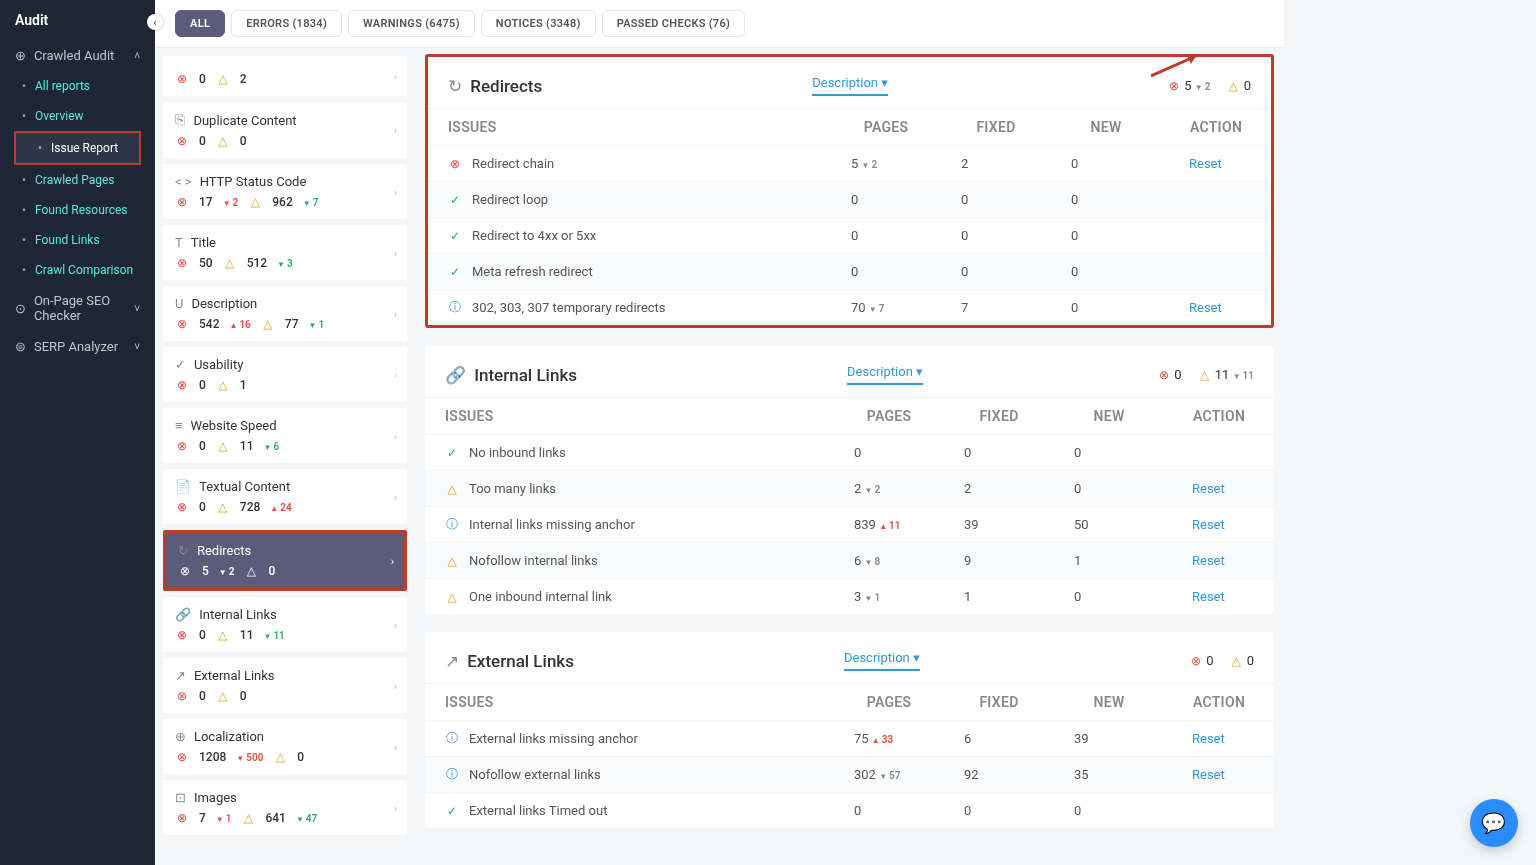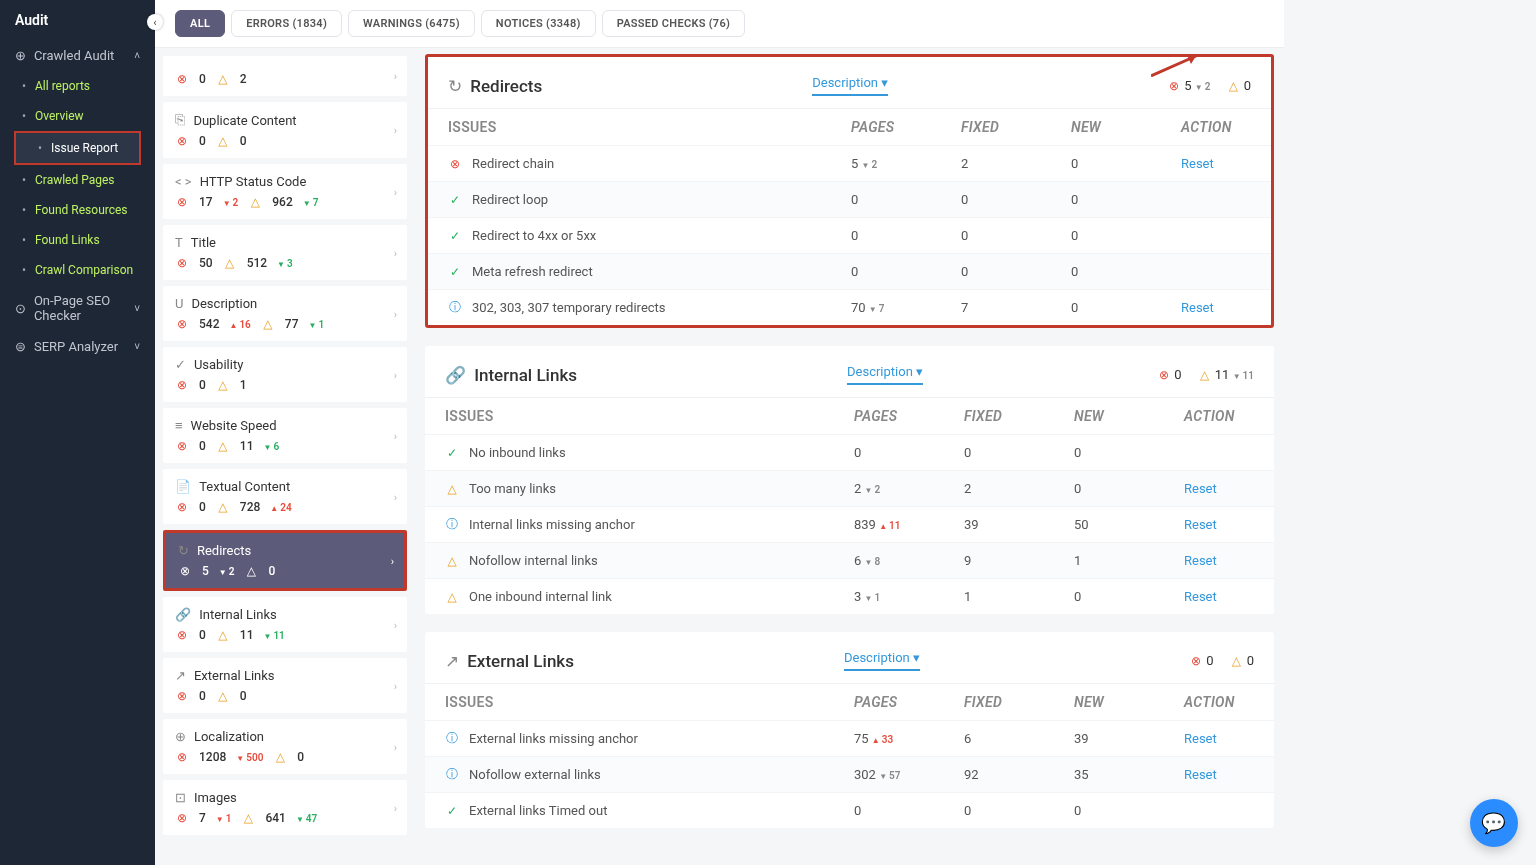--- a/index.html
+++ b/index.html
@@ -4,21 +4,21 @@
 <style>
 *{margin:0;padding:0;box-sizing:border-box;font-family:-apple-system,BlinkMacSystemFont,"Segoe UI",Roboto,sans-serif;}
 body{background:#f5f6f8;color:#333;font-size:13px;overflow:hidden;}
 .app{display:flex;width:1284px;height:865px;}
 
 .sidebar{width:155px;background:#1e2736;color:#c0c5d0;display:flex;flex-direction:column;position:relative;flex-shrink:0;}
 .sidebar-title{font-size:14px;font-weight:600;color:#fff;padding:12px 15px;}
 .sidebar-collapse{position:absolute;right:-8px;top:14px;width:16px;height:16px;border-radius:50%;background:#fff;display:flex;align-items:center;justify-content:center;font-size:10px;color:#333;box-shadow:0 0 3px rgba(0,0,0,.3);}
 .side-section{padding:8px 15px;display:flex;align-items:center;gap:8px;cursor:pointer;font-size:13px;}
 .side-section .chev{margin-left:auto;font-size:10px;}
-.side-sub{padding:8px 15px 8px 35px;font-size:12px;color:#bef264;cursor:pointer;position:relative;}
+.side-sub{padding:8px 15px 8px 35px;font-size:12px;color:#5eead4;cursor:pointer;position:relative;}
 .side-sub::before{content:"•";position:absolute;left:22px;color:#9aa2b2;}
 .side-sub.active{background:#2c3647;color:#fff;}
 .side-highlight{border:2px solid #c0392b;margin:0 14px;}
 
 .main{flex:1;display:flex;flex-direction:column;overflow:hidden;}
 
 .tabs{padding:10px 20px;display:flex;gap:6px;background:#fff;border-bottom:1px solid #ebedf0;}
 .tab{padding:6px 14px;border:1px solid #e1e4e8;background:#fff;font-size:11px;font-weight:600;letter-spacing:.3px;cursor:pointer;border-radius:6px;color:#555;}
 .tab.active{background:#5c5c7a;color:#fff;border-color:#5c5c7a;}
 
@@ -46,25 +46,25 @@
 
 .panels{flex:1;overflow-y:auto;padding:6px 10px;}
 .panel{background:#fff;margin-bottom:18px;border-radius:3px;position:relative;}
 .panel.highlight{border:3px solid #c0392b;}
 .panel-header{display:flex;align-items:center;padding:18px 20px 12px;}
 .panel-header .ptitle{font-size:17px;font-weight:500;display:flex;align-items:center;gap:8px;color:#333;}
 .panel-header .desc{color:#3498db;font-size:13px;cursor:pointer;border-bottom:2px solid #3498db;padding-bottom:4px;margin-left:270px;text-align:right;}
 .panel-header .stats{margin-left:auto;display:flex;gap:16px;align-items:center;font-size:13px;}
 .table{width:100%;border-collapse:collapse;}
 .table th{text-align:left;padding:10px 20px;font-size:14px;font-weight:600;color:#888;letter-spacing:.3px;border-top:1px solid #eef0f3;}
-.table th.r{text-align:left;width:110px;font-style:italic;}
+.table th.r{text-align:center;width:110px;}
 .table td{padding:10px 20px;font-size:13px;color:#555;border-top:1px solid #f3f4f6;}
 .table tr:nth-child(even) td{background:#fafbfc;}
 .table .issue-name{display:flex;align-items:center;gap:10px;}
-.reset{color:#3498db;cursor:pointer;}
+.reset{color:#3498db;cursor:pointer;margin-left:8px;}
 
 .arrow-annot{position:absolute;pointer-events:none;}
 
 .chat-fab{position:absolute;right:18px;bottom:18px;width:48px;height:48px;border-radius:50%;background:#2a8cff;display:flex;align-items:center;justify-content:center;color:#fff;font-size:20px;box-shadow:0 4px 12px rgba(0,0,0,.2);}
 
 .panels::-webkit-scrollbar,.issue-list::-webkit-scrollbar{width:6px;}
 .panels::-webkit-scrollbar-thumb,.issue-list::-webkit-scrollbar-thumb{background:#ccc;border-radius:3px;}
 .sv-icon{font-style:normal;}
 </style>
 </head>

